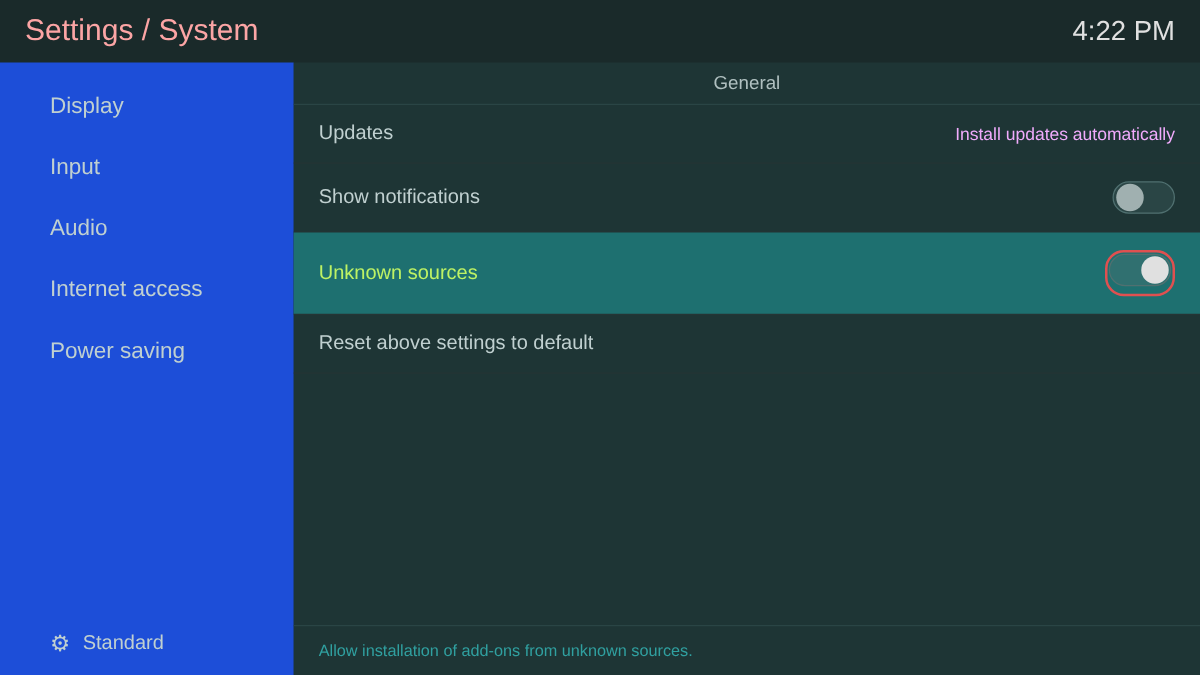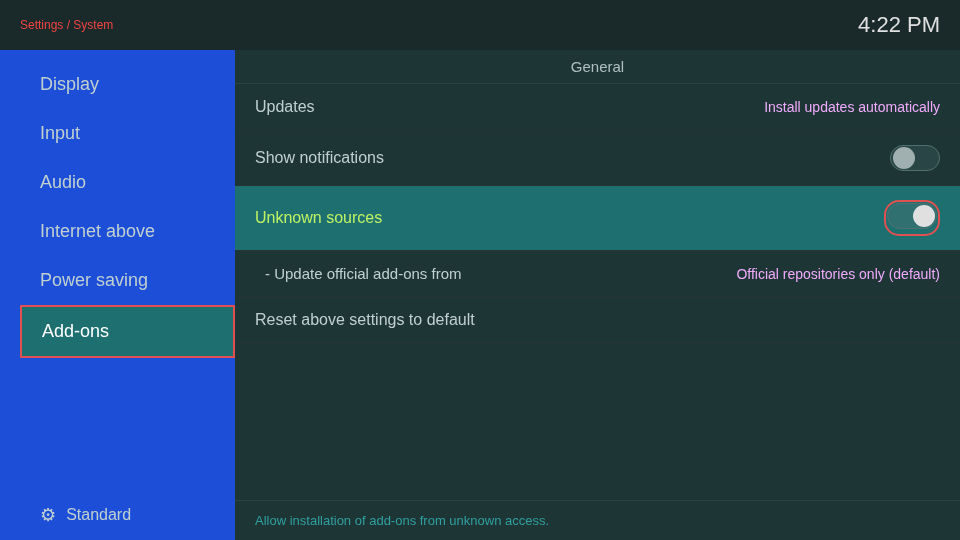--- a/index.html
+++ b/index.html
@@ -15,22 +15,22 @@
     
     .header {
       display: flex;
       justify-content: space-between;
       align-items: center;
       padding: 10px 20px;
       background: #1a2a2a;
       height: 50px;
     }
     .header-title {
-      font-size: 12px;
-      color: #ef4444;
+      font-size: 24px;
+      color: #fca5a5;
       font-weight: normal;
     }
     .header-time {
       font-size: 22px;
       color: #e0e0e0;
     }
 
     
     .main-layout {
       display: flex;
@@ -172,27 +172,24 @@
     <div class="sidebar-item">
       <span>Display</span>
     </div>
     <div class="sidebar-item">
       <span>Input</span>
     </div>
     <div class="sidebar-item">
       <span>Audio</span>
     </div>
     <div class="sidebar-item">
-      <span>Internet above</span>
+      <span>Internet access</span>
     </div>
     <div class="sidebar-item">
       <span>Power saving</span>
-    </div>
-    <div class="sidebar-item active">
-      <span>Add-ons</span>
     </div>
 
     <div class="sidebar-footer">
       <span class="gear-icon">⚙</span>
       <span>Standard</span>
     </div>
   </div>
 
   <div class="content">
     <div class="section-header">General</div>
@@ -213,29 +210,25 @@
 
       <div class="setting-row highlighted">
         <span>Unknown sources</span>
         <div class="toggle-wrapper-highlighted">
           <div class="toggle on">
             <div class="toggle-knob"></div>
           </div>
         </div>
       </div>
 
-      <div class="setting-row sub-item">
-        <span>- Update official add-ons from</span>
-        <span class="status-text">Official repositories only (default)</span>
-      </div>
 
       <div class="setting-row">
         <span>Reset above settings to default</span>
       </div>
 
     </div>
 
     <div class="content-footer">
-      <span>Allow installation of add-ons from unknown access.</span>
+      <span>Allow installation of add-ons from unknown sources.</span>
     </div>
   </div>
 
 </div>
 
 </body></html>

